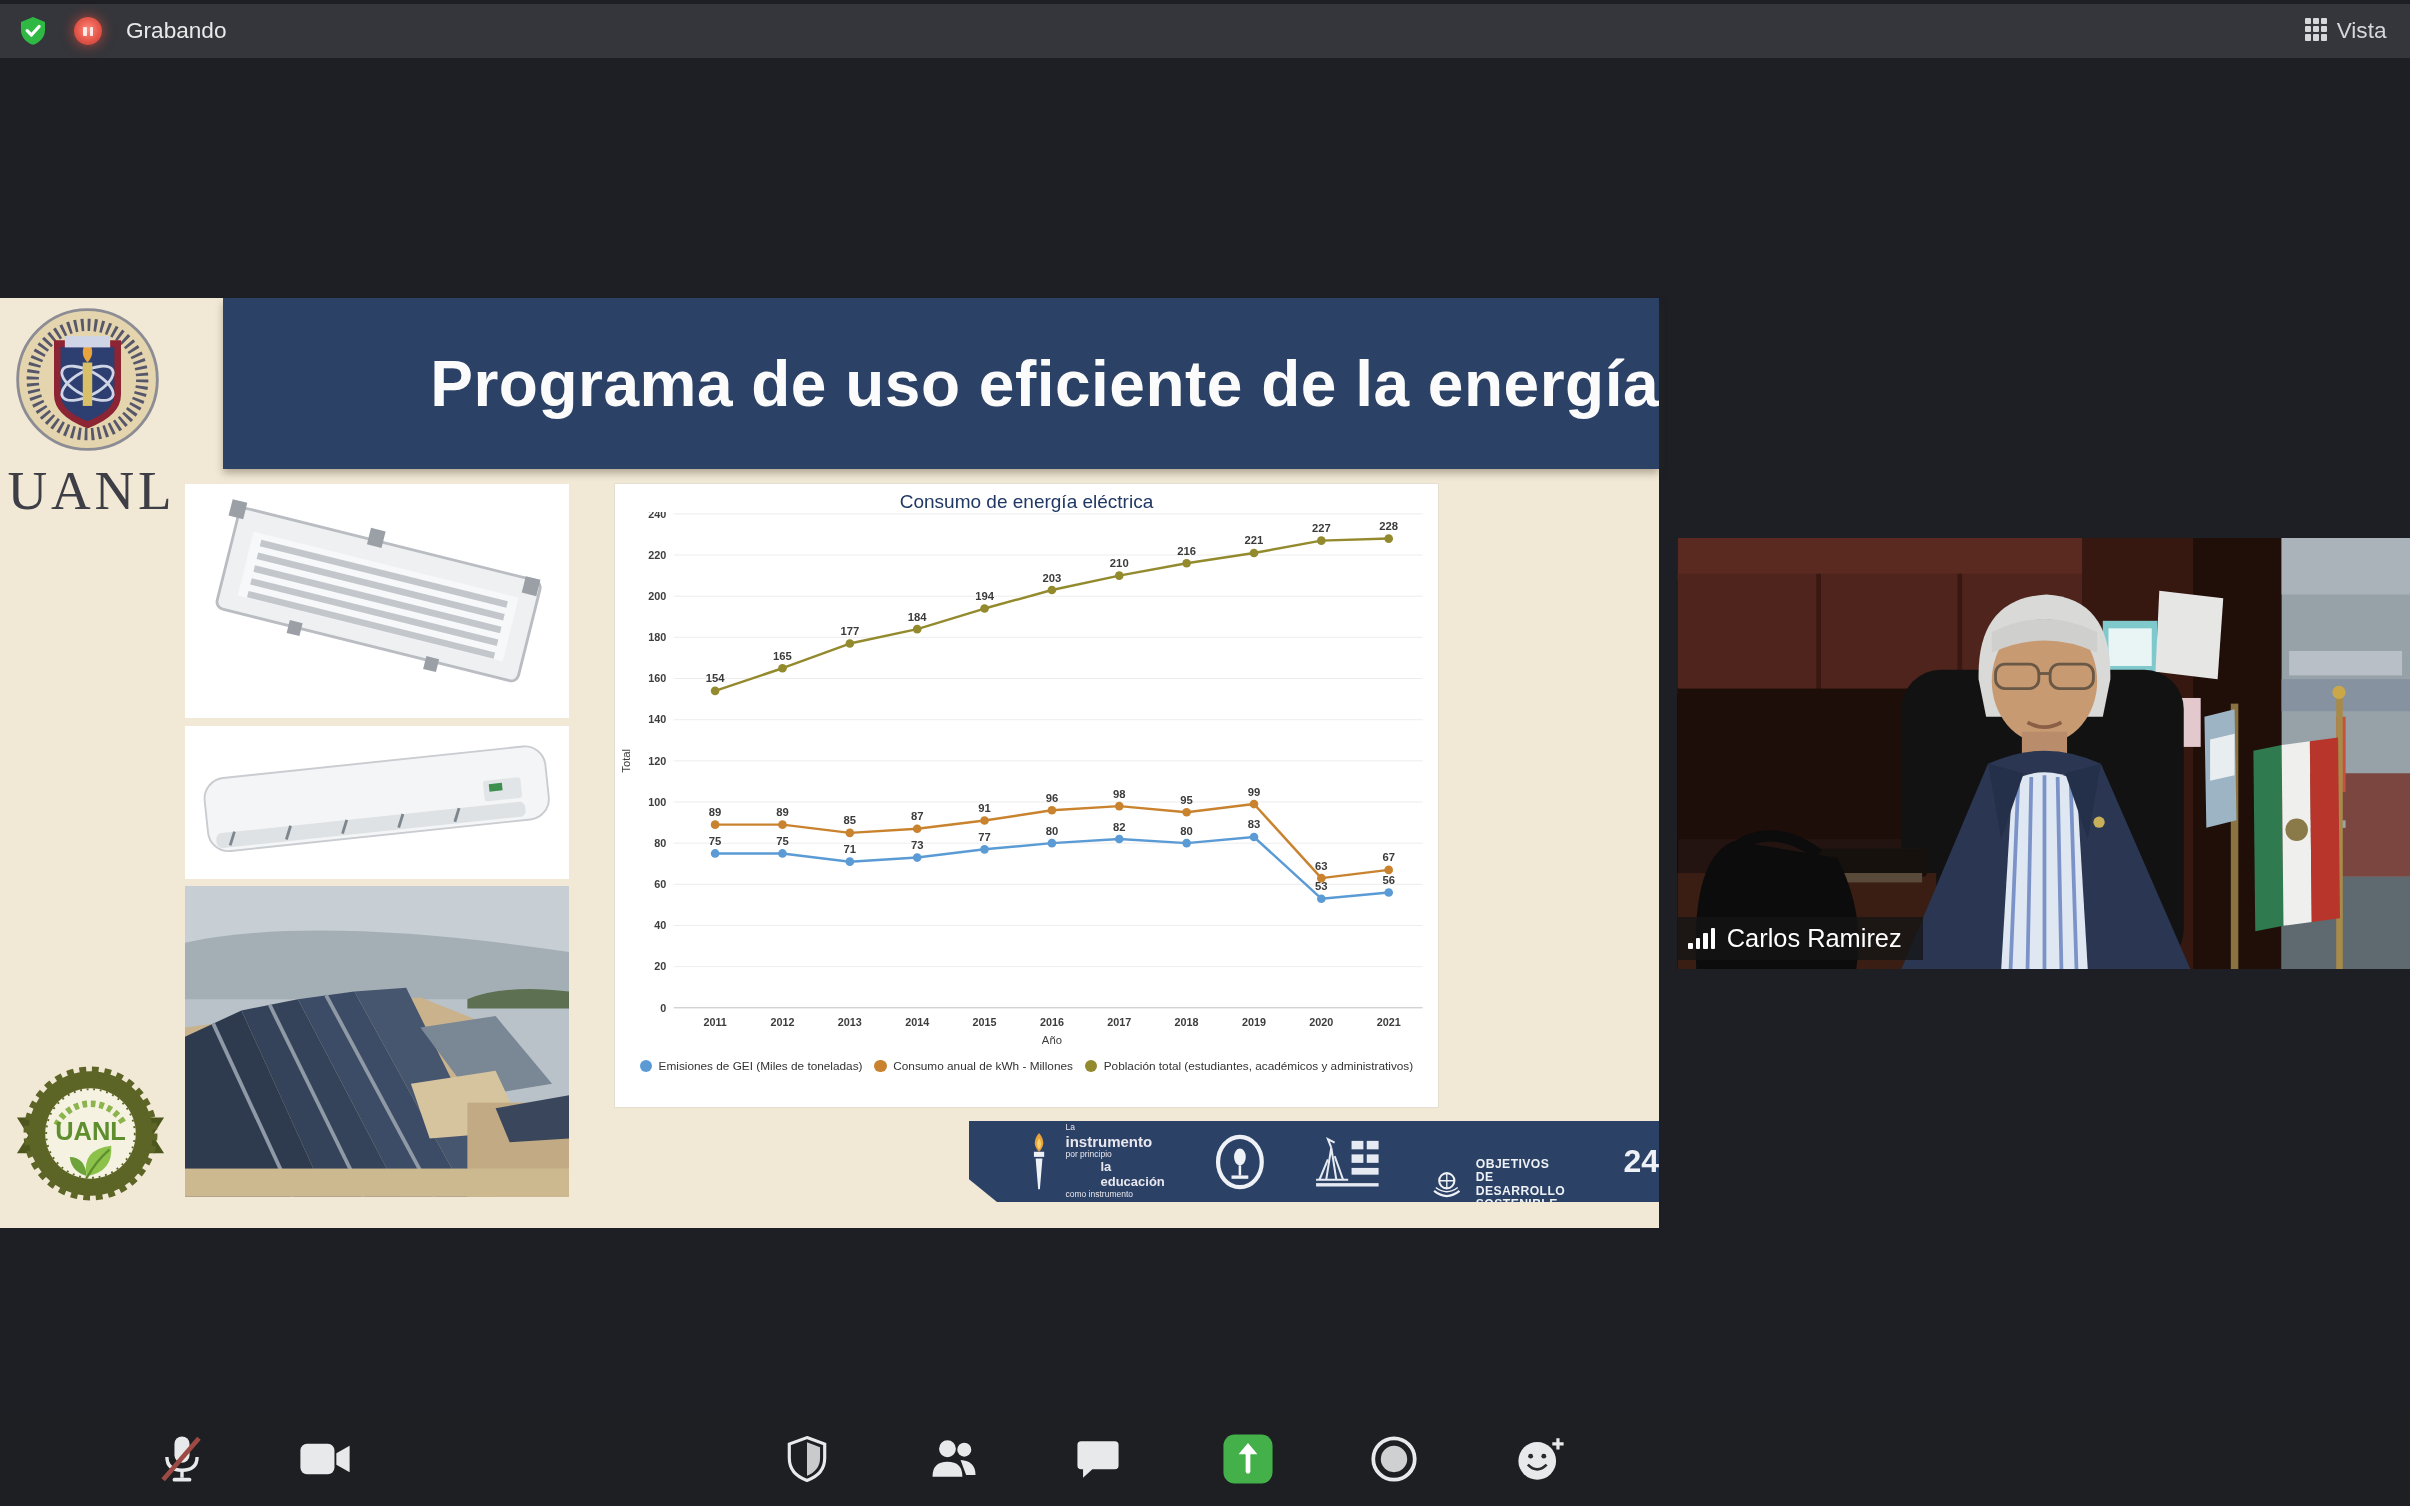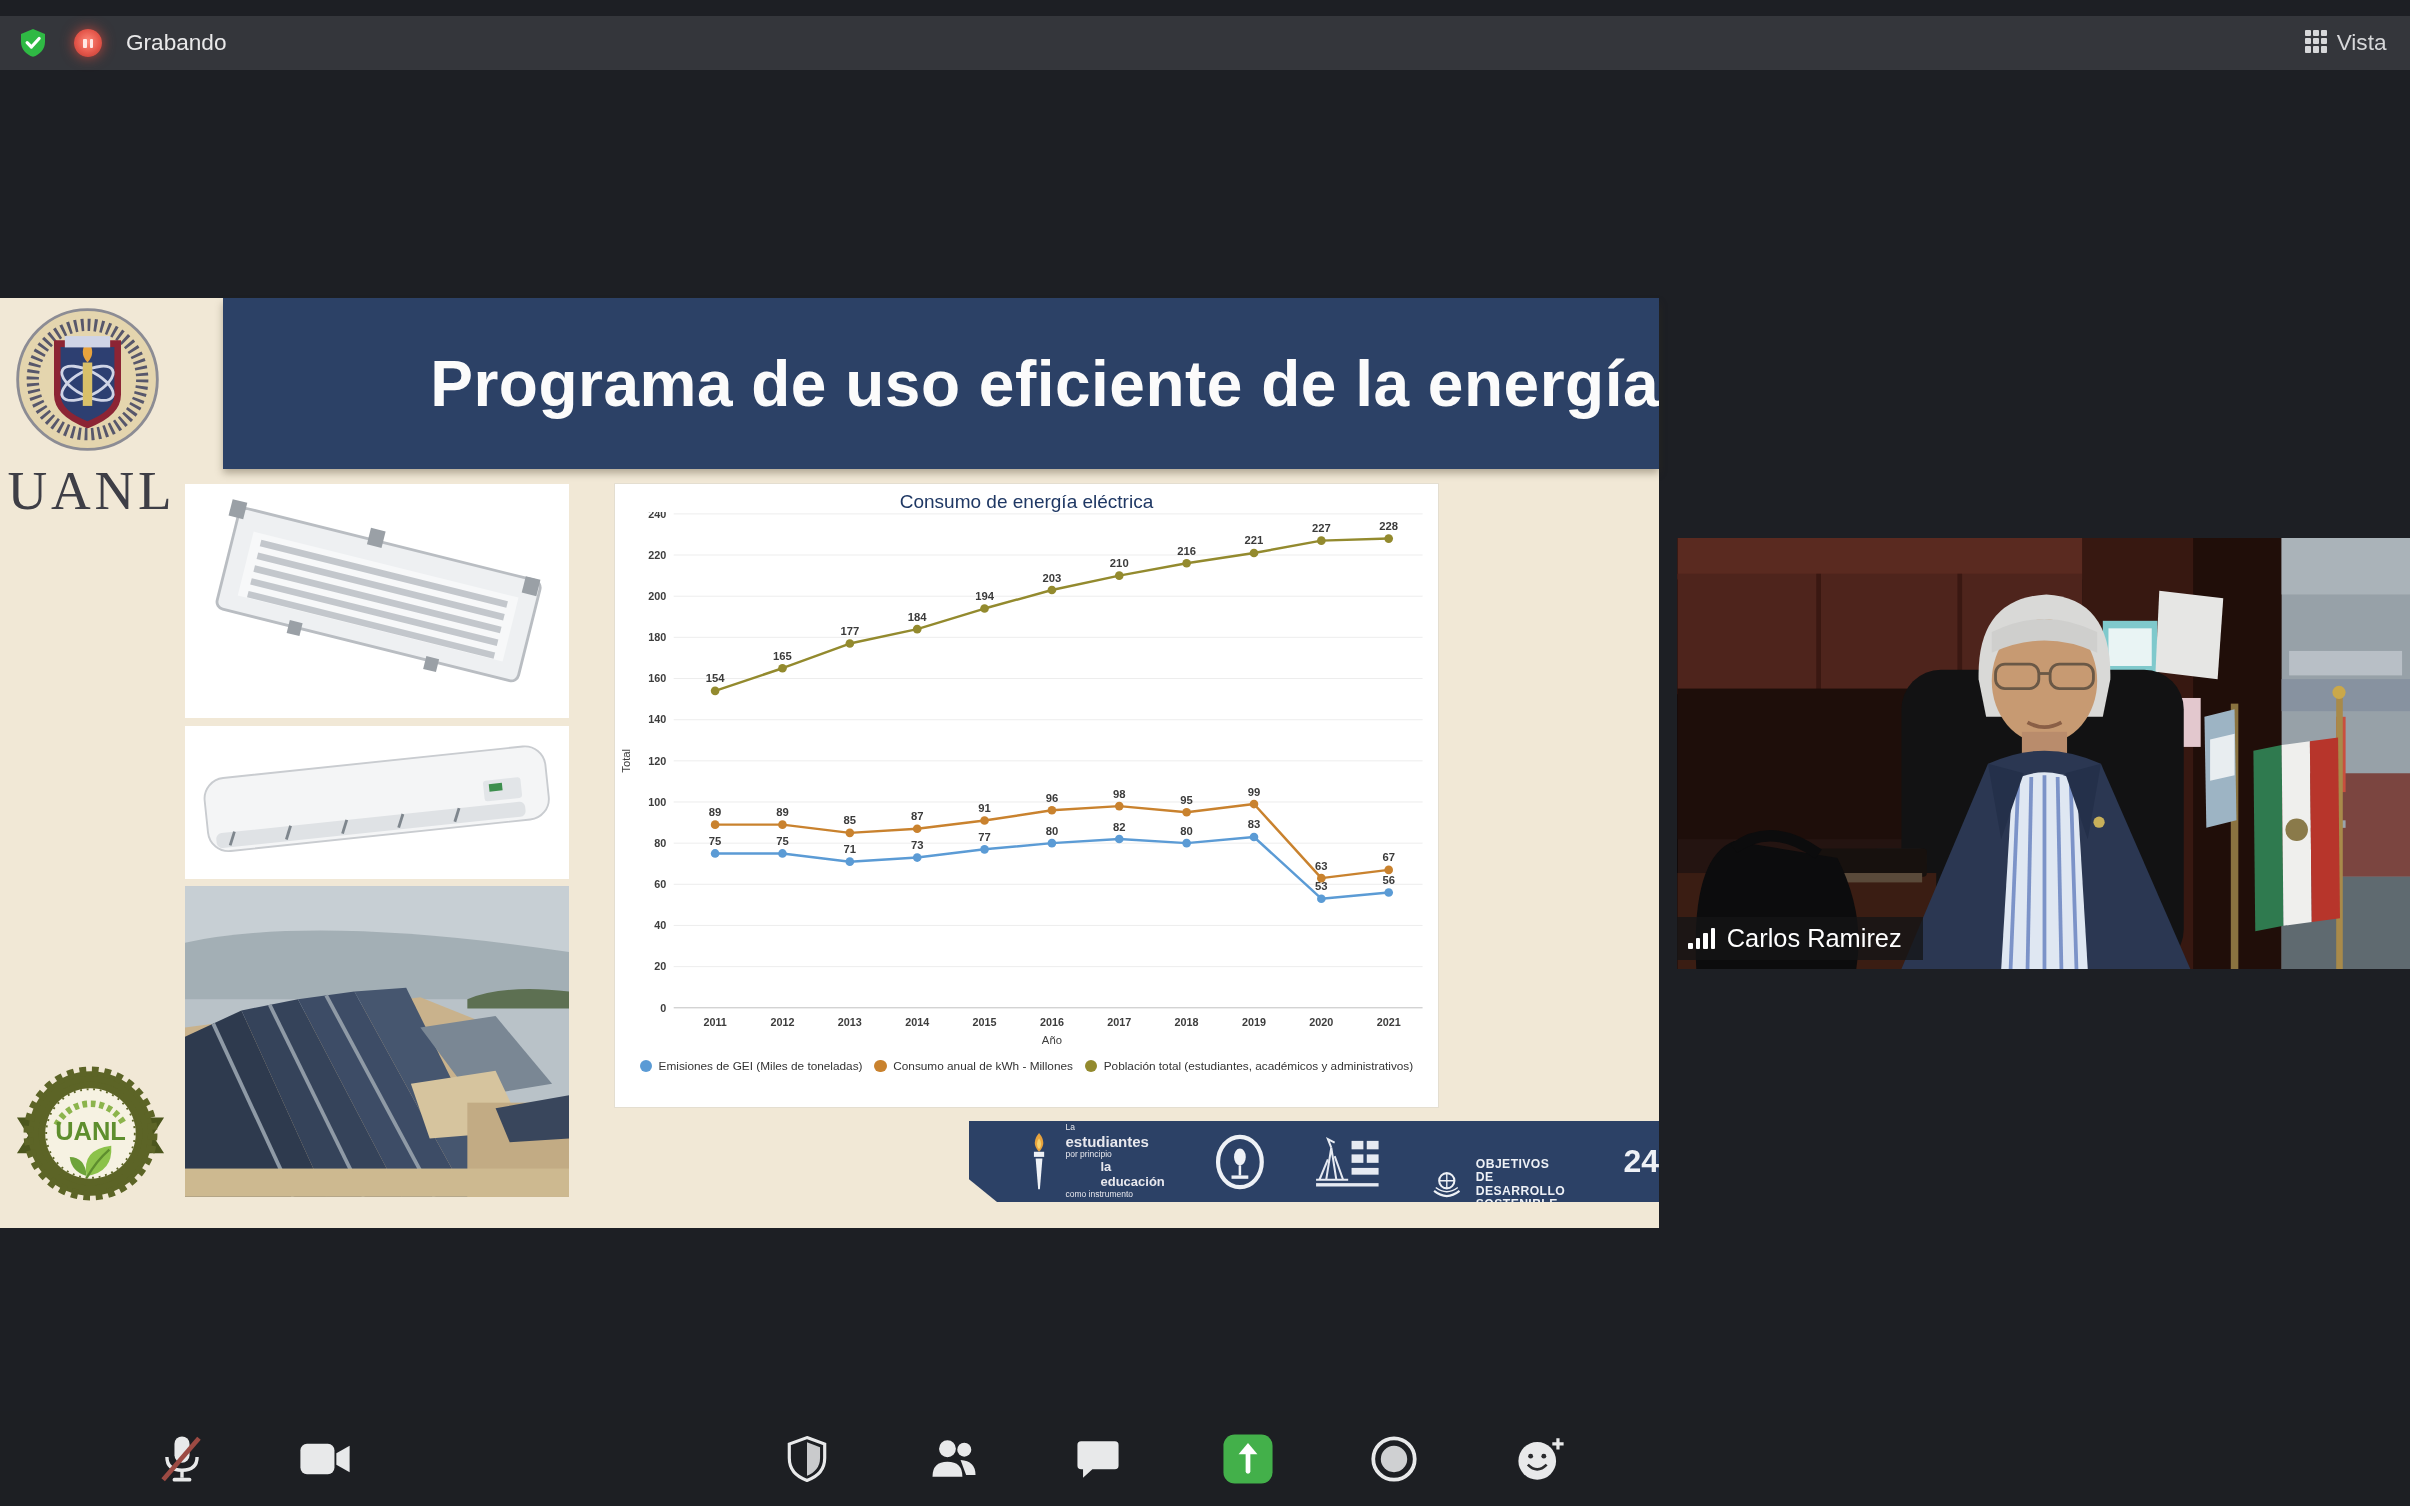--- a/index.html
+++ b/index.html
@@ -1,20 +1,20 @@
 <!DOCTYPE html>
 <html style="font-size:15px"><head>
 <meta charset="utf-8">
 <style>
   * { margin:0; padding:0; box-sizing:border-box; }
   html,body { width:2411px; height:1507px; overflow:hidden; background:#1d1f24;
               font-family:"Liberation Sans", sans-serif; }
 
   
-  .topbar { position:absolute; left:0; top:16px; width:2411px; height:54px;
+  .topbar { position:absolute; left:0; top:4px; width:2411px; height:54px;
             background:#34363b; display:flex; align-items:center; }
   .topbar-left { display:flex; align-items:center; gap:24.5px; padding-left:17px; }
   .rec-label { color:#e9e9ea; font-size:22.6px; }
   .shield-ok { width:32px; height:32px; }
   .rec-dot { width:28px; height:28px; border-radius:50%;
              background:radial-gradient(circle at 50% 45%, #ff8a7a 0%, #e4564a 55%, #b93a31 100%);
              box-shadow:0 0 13px rgba(232,76,61,.75); position:relative; }
   .rec-dot::before, .rec-dot::after { content:""; position:absolute; top:10.4px; width:3.8px; height:8.5px;
              background:#ffe9e6; border-radius:0.9px; }
   .rec-dot::before { left:9.4px; } .rec-dot::after { left:16px; }
@@ -319,21 +319,21 @@
 
   <div class="footer-bar">
     <svg width="38" height="68" viewBox="0 0 40 72" style="margin-left:53px">
       <path d="M20 2 Q30 14 20 24 Q10 14 20 2 Z" fill="#e8a33d"></path>
       <path d="M20 8 Q25 15 20 21 Q15 15 20 8 Z" fill="#f6d06b"></path>
       <rect x="14" y="24" width="12" height="6" fill="#eef1f6"></rect>
       <polygon points="16,32 24,32 21,68 19,68" fill="#eef1f6"></polygon>
     </svg>
     <div class="excelencia">
       <div>La</div>
-      <div class="big">estudiantes</div>
+      <div class="big">instrumento</div>
       <div>por principio</div>
       <div class="mid">la educación</div>
       <div>como instrumento</div>
     </div>
     <svg width="60" height="60" viewBox="0 0 64 64" style="margin-left:45px">
       <ellipse cx="32" cy="32" rx="26" ry="30" fill="none" stroke="#eef1f6" stroke-width="5"></ellipse>
       <ellipse cx="32" cy="26" rx="7" ry="10" fill="#eef1f6"></ellipse>
       <line x1="32" y1="36" x2="32" y2="48" stroke="#eef1f6" stroke-width="3"></line>
       <rect x="22" y="48" width="20" height="4" fill="#eef1f6"></rect>
     </svg>

